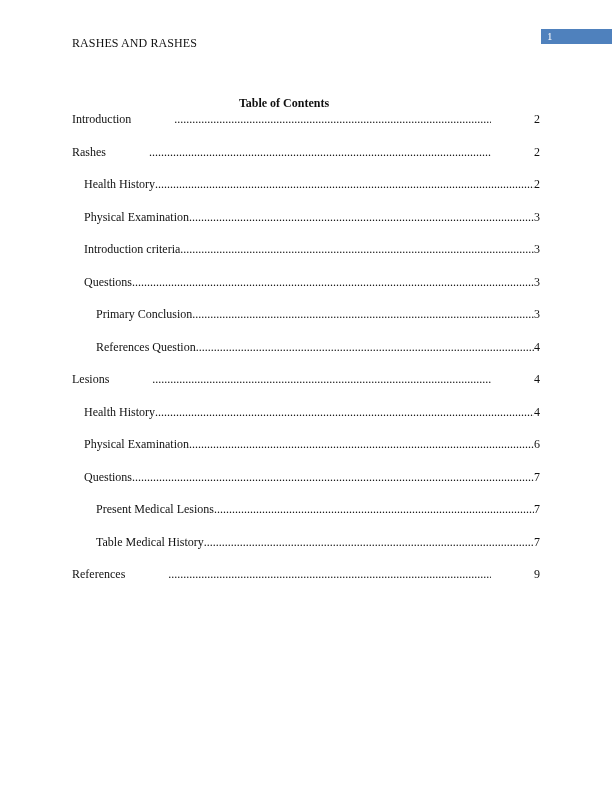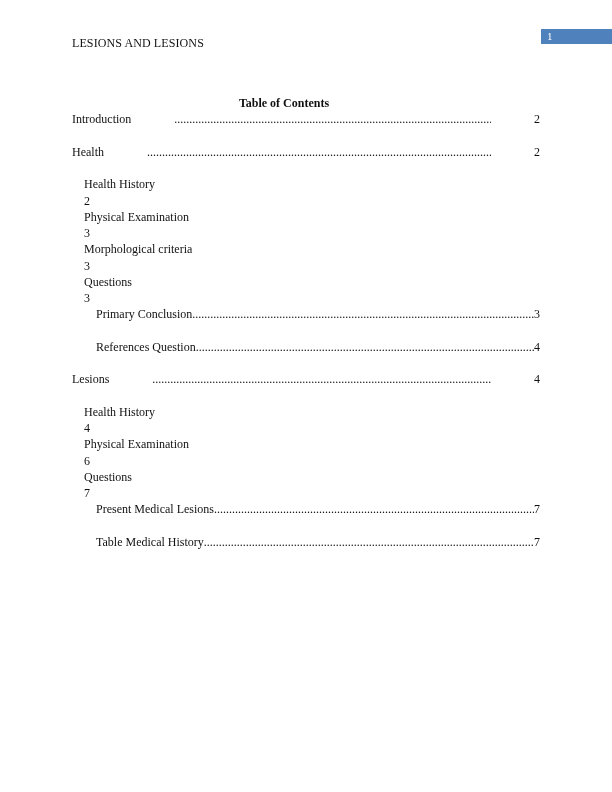--- a/index.html
+++ b/index.html
@@ -6,58 +6,58 @@
     body { width: 612px; height: 792px; position: relative; overflow: hidden;
            font-family: "Liberation Serif", serif; color: #111; }
     .running-head { position: absolute; left: 72px; top: 36px; font-size: 12px; letter-spacing: 0.1px; }
     .page-badge { position: absolute; left: 541px; top: 29px; width: 71px; height: 15px;
                   background: #4f81bd; color: #fff; font-size: 11px; line-height: 15px; padding-left: 6px; box-sizing: border-box; }
     .toc-title { position: absolute; left: 0; width: 568px; top: 96px; text-align: center;
                  font-weight: bold; font-size: 12px; }
     .toc { position: absolute; left: 72px; top: 111px; width: 468px; margin: 0; padding: 0; list-style: none; }
     .toc-row { display: flex; align-items: baseline; font-size: 12px; height: 32.5px; line-height: 16px; cursor: pointer; }
     .toc-row.l1 { padding-left: 0; gap: 43px; }
-    .toc-row.l2 { padding-left: 12px; flex-direction: column; }
+    .toc-row.l2 { padding-left: 12px; }
     .toc-row.l3 { padding-left: 24px; }
     .toc-label { white-space: nowrap; }
     .toc-leader { flex: 1; overflow: hidden; white-space: nowrap; font-size: 12px; }
     .toc-leader::after { content: "......................................................................................................................................................................................................................"; }
     .toc-page { white-space: nowrap; }
   </style>
 </head>
 <body>
 
-<div class="running-head">LESIONS AND LESIONS</div>
+<div class="running-head">RASHES AND RASHES</div>
 <div class="page-badge">1</div>
 
 <div class="toc-title">Table of Contents</div>
 
 <ul class="toc">
   <li class="toc-row l1">
     <span class="toc-label">Introduction</span>
     <span class="toc-leader"></span>
     <span class="toc-page">2</span>
   </li>
   <li class="toc-row l1">
-    <span class="toc-label">Health</span>
+    <span class="toc-label">Rashes</span>
     <span class="toc-leader"></span>
     <span class="toc-page">2</span>
   </li>
   <li class="toc-row l2">
     <span class="toc-label">Health History</span>
     <span class="toc-leader"></span>
     <span class="toc-page">2</span>
   </li>
   <li class="toc-row l2">
     <span class="toc-label">Physical Examination</span>
     <span class="toc-leader"></span>
     <span class="toc-page">3</span>
   </li>
   <li class="toc-row l2">
-    <span class="toc-label">Morphological criteria</span>
+    <span class="toc-label">Introduction criteria</span>
     <span class="toc-leader"></span>
     <span class="toc-page">3</span>
   </li>
   <li class="toc-row l2">
     <span class="toc-label">Questions</span>
     <span class="toc-leader"></span>
     <span class="toc-page">3</span>
   </li>
   <li class="toc-row l3">
     <span class="toc-label">Primary Conclusion</span>
@@ -92,13 +92,18 @@
   <li class="toc-row l3">
     <span class="toc-label">Present Medical Lesions</span>
     <span class="toc-leader"></span>
     <span class="toc-page">7</span>
   </li>
   <li class="toc-row l3">
     <span class="toc-label">Table Medical History</span>
     <span class="toc-leader"></span>
     <span class="toc-page">7</span>
   </li>
+  <li class="toc-row l1">
+    <span class="toc-label">References</span>
+    <span class="toc-leader"></span>
+    <span class="toc-page">9</span>
+  </li>
 </ul>
 
 </body></html>

